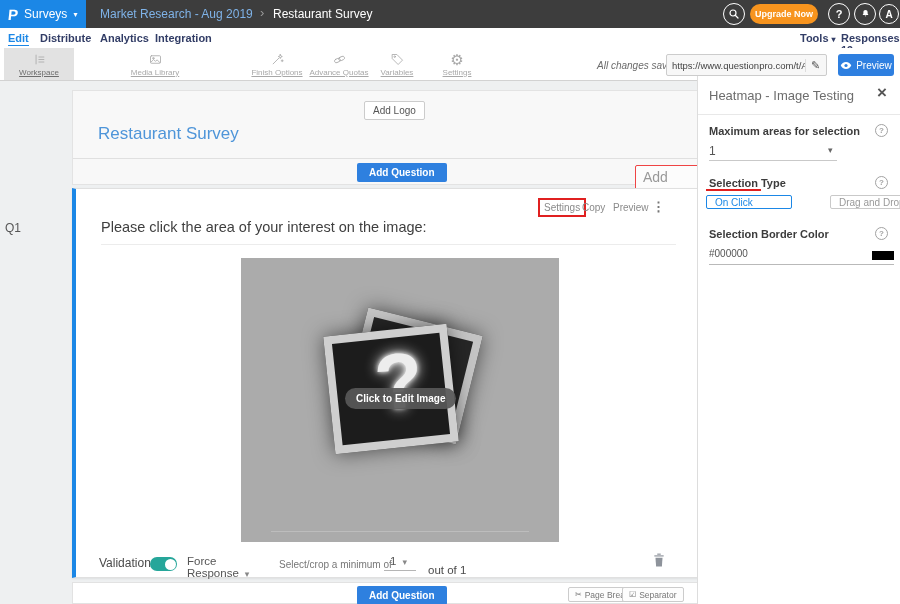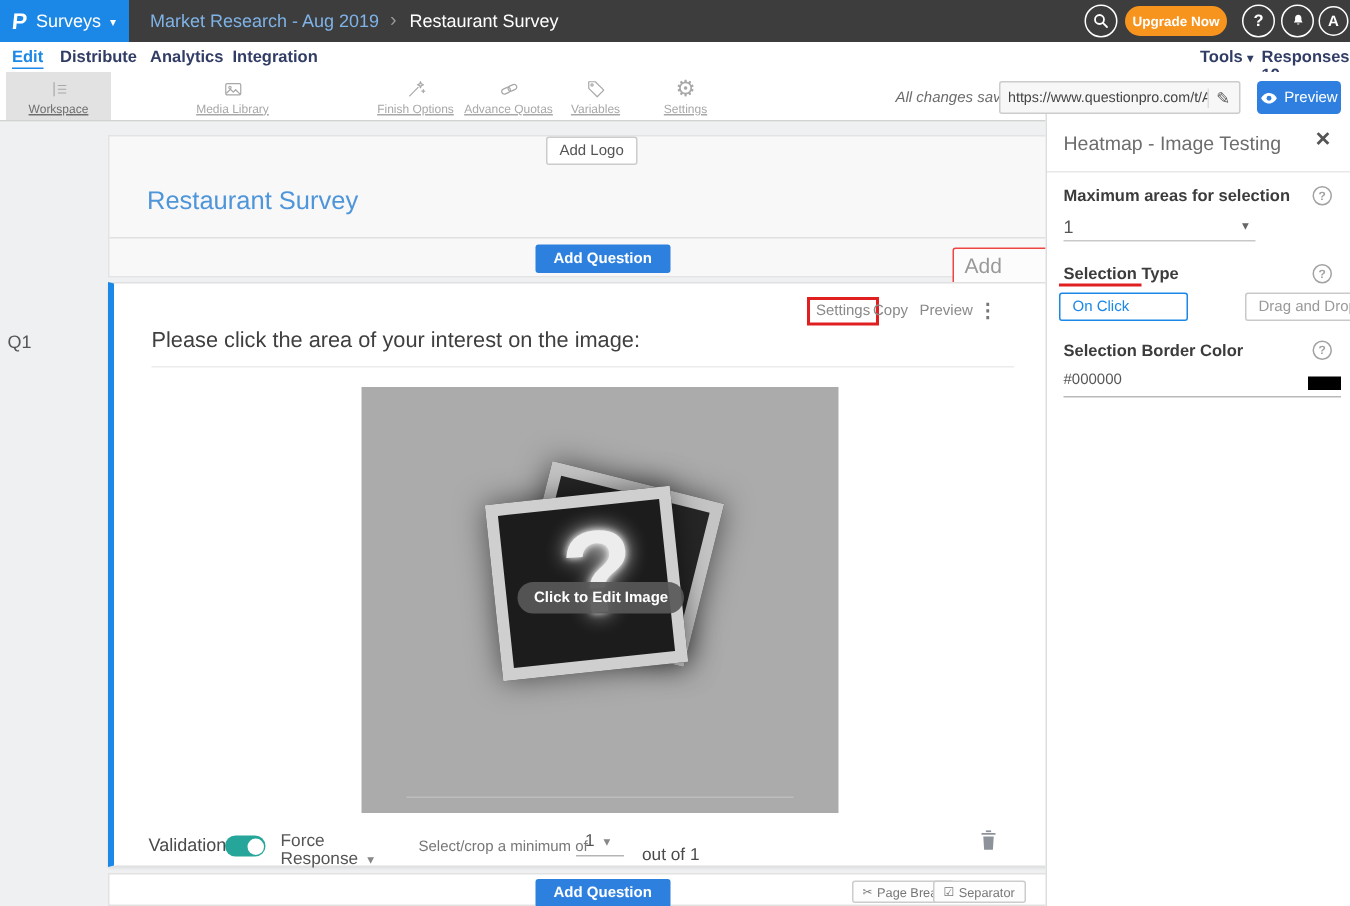--- a/index.html
+++ b/index.html
@@ -33,21 +33,21 @@
   svg.icon { stroke:#a8a8a8; fill:none; stroke-width:1.3; stroke-linecap:round; stroke-linejoin:round; }
   .gear-glyph { font-size:15px; color:#a8a8a8; line-height:15px; }
   .saved { position:absolute; top:60px; left:597px; font-size:10px; font-style:italic; color:#6b6b6b; }
   .urlbox { position:absolute; top:54px; left:666px; width:161px; height:22px; background:#f7f7f7; border:1px solid #ccc; border-radius:2px; display:flex; align-items:center; }
   .urltext { font-size:9.5px; color:#444; padding-left:5px; white-space:nowrap; overflow:hidden; width:138px; }
   .pencil { font-size:11px; color:#555; width:20px; text-align:center; border-left:1px solid #ddd; }
   .previewbtn { position:absolute; top:54px; left:838px; width:56px; height:22px; background:#2e7fe0; border-radius:3px; color:#fff; font-size:10px; display:flex; align-items:center; justify-content:center; gap:4px; }
 
   
   .headcard { position:absolute; top:90px; left:72px; width:628px; height:95px; background:#f8f8f8; border:1px solid #e3e3e3; }
-  .addlogo { position:absolute; top:0; left:291px; padding:3px 8px; background:#fff; border:1px solid #ccc; border-radius:2px; font-size:10px; color:#555; }
+  .addlogo { position:absolute; top:10px; left:291px; padding:3px 8px; background:#fff; border:1px solid #ccc; border-radius:2px; font-size:10px; color:#555; }
   .surveytitle { position:absolute; top:33px; left:25px; font-size:17px; color:#4e95d9; }
   .headdivider { position:absolute; top:67px; left:0; width:100%; height:1px; background:#e0e0e0; }
   .addq-btn { position:absolute; padding:4px 12px; background:#2e80df; border-radius:2px; color:#fff; font-size:10px; font-weight:bold; }
   .addintro { position:absolute; top:74px; left:553px; padding:3px 7px; background:#fcfcfc; border:1px solid #ef4444; border-radius:2px; font-size:14px; color:#999;margin-left:9px; }
 
   
   .qlabel { position:absolute; top:221px; left:5px; font-size:12px; color:#555; }
   .qcard { position:absolute; top:188px; left:72px; width:628px; height:390px; background:#fff; border:1px solid #e0e0e0; border-left:4px solid #1b87e6; box-shadow:0 1px 2px rgba(0,0,0,0.07); }
   .qaction { position:absolute; top:13px; font-size:10px; color:#8a8a8a; }
   .settings-annot { border:2px solid #e02020; padding:2px 4px; top:9px; }
@@ -77,21 +77,21 @@
   
   .panel { position:absolute; top:76px; left:697px; width:203px; height:528px; background:#fff; border-left:1px solid #ddd; }
   .ptitle { position:absolute; top:12px; left:11px; font-size:13px; color:#6d6d6d; }
   .pclose { position:absolute; top:7px; left:179px; font-size:17px; color:#555; font-weight:bold; }
   .pdivider { position:absolute; top:38px; left:0; width:100%; height:1px; background:#e8e8e8; }
   .plabel { position:absolute; font-size:11px; font-weight:bold; color:#3c3c3c; }
   .help-dot { position:absolute; width:13px; height:13px; border:1px solid #a2a2a2; border-radius:50%; color:#a2a2a2; font-size:8px; font-weight:bold; display:flex; align-items:center; justify-content:center; }
   .pvalue { position:absolute; font-size:12px; color:#555; }
   .punder { position:absolute; height:1px; background:#c9c9c9; }
   .redline { position:absolute; top:113px; left:8px; width:55px; height:2px; background:#e02020; }
-  .selbtn { position:absolute; top:119px; height:19px; width:86px; font-size:10px; display:flex; align-items:center; padding-left:8px; border-radius:2px; background:#fff; }
+  .selbtn { position:absolute; top:119px; height:14px; width:86px; font-size:10px; display:flex; align-items:center; padding-left:8px; border-radius:2px; background:#fff; }
   .selbtn.on { left:8px; border:1px solid #1b87e6; color:#1b87e6; }
   .selbtn.off { left:100px; border:1px solid #c9c9c9; color:#999;margin-left:32px; }
   .swatch { position:absolute; top:175px; left:174px; width:22px; height:9px; background:#000; }
 </style>
 </head>
 <body>
 
 <div id="app">
 
   <div class="topbar">

